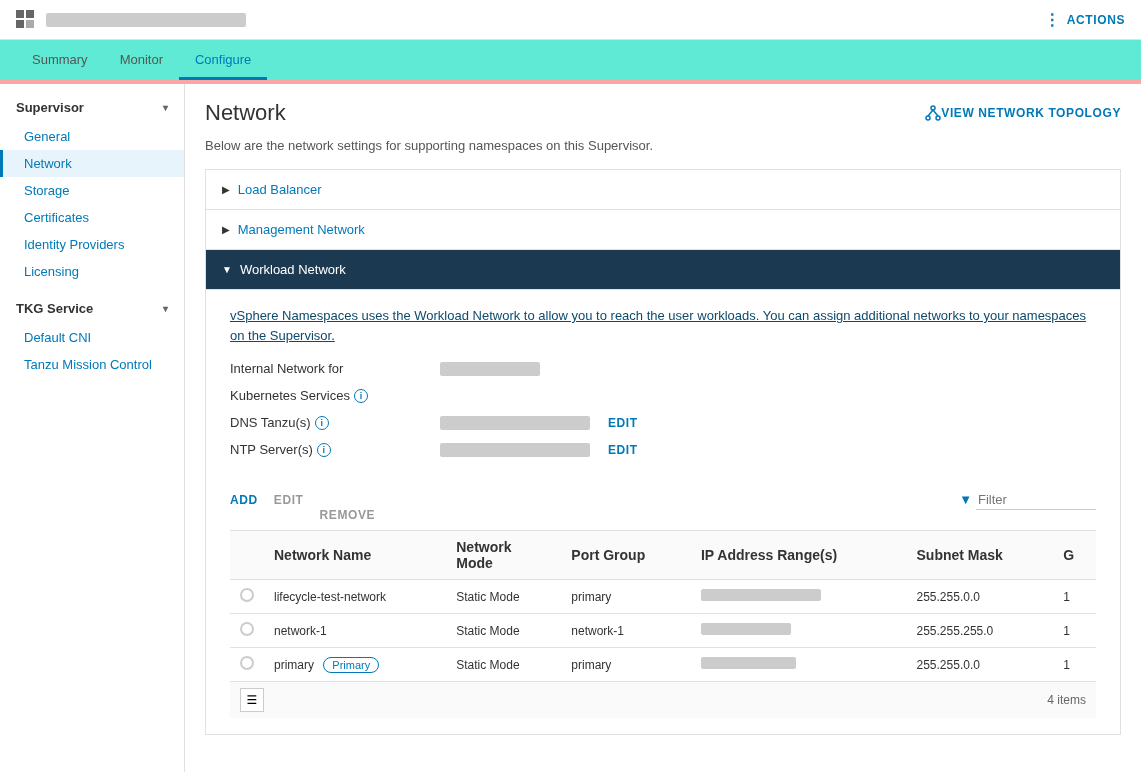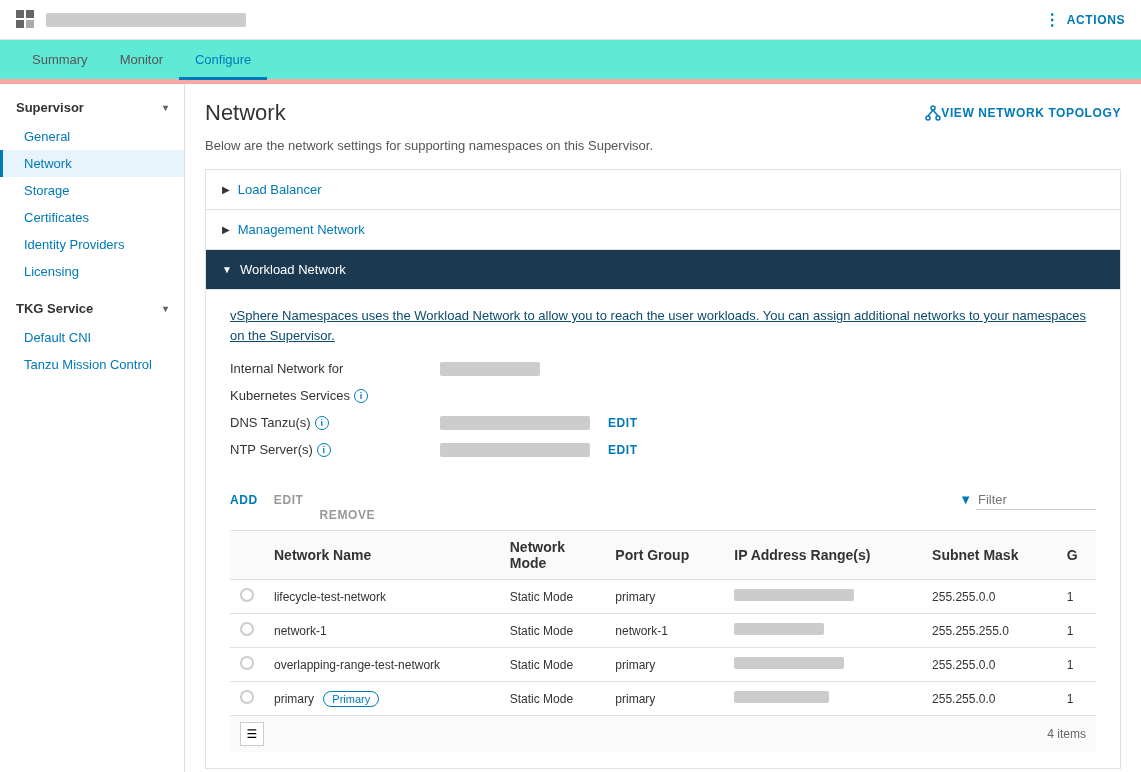--- a/index.html
+++ b/index.html
@@ -368,29 +368,20 @@
               <tr>
                 <td><div class="radio-btn"></div></td>
                 <td>network-1</td>
                 <td>Static Mode</td>
                 <td>network-1</td>
                 <td><div class="cell-bar" style="width:90px;"></div></td>
                 <td>255.255.255.0</td>
                 <td>1</td>
               </tr>
 
-              <tr>
-                <td><div class="radio-btn"></div></td>
-                <td>overlapping-range-test-network</td>
-                <td>Static Mode</td>
-                <td>primary</td>
-                <td><div class="cell-bar" style="width:110px;"></div></td>
-                <td>255.255.0.0</td>
-                <td>1</td>
-              </tr>
 
               <tr>
                 <td><div class="radio-btn"></div></td>
                 <td>
                   <span>primary</span>
                   <span class="badge-primary">Primary</span>
                 </td>
                 <td>Static Mode</td>
                 <td>primary</td>
                 <td><div class="cell-bar" style="width:95px;"></div></td>

